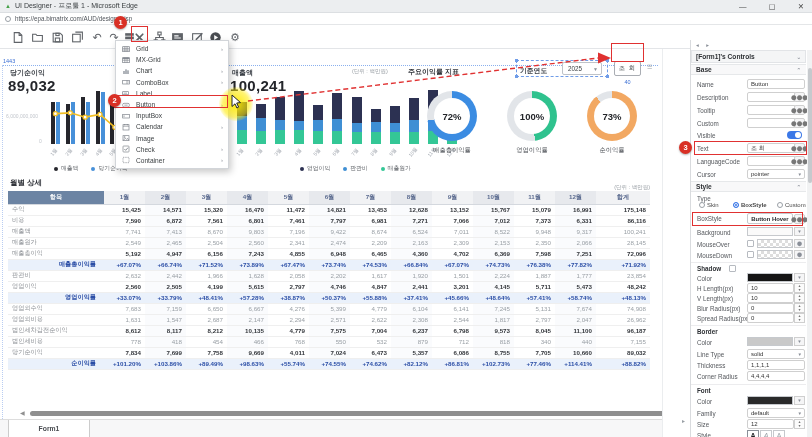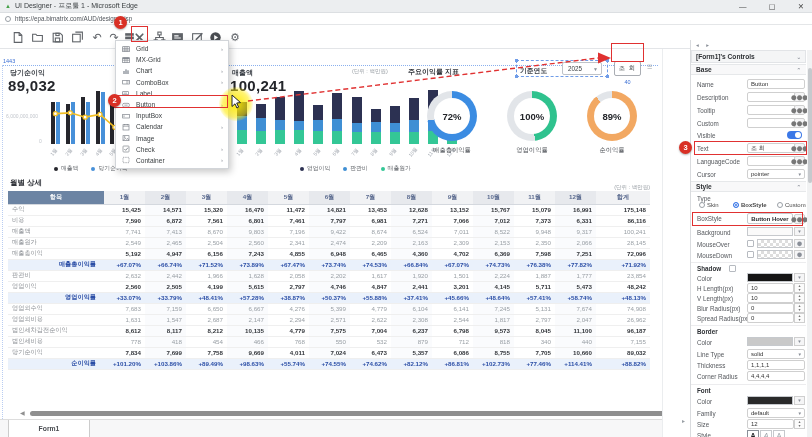--- a/index.html
+++ b/index.html
@@ -392,21 +392,21 @@
     <div id="donuts">
         <div class="donut" style="left: 427px; top: 26px; background: conic-gradient(rgb(59, 140, 226) 72%, rgb(226, 229, 233) 0deg);">
           <span class="pct">72%</span>
         </div>
         <div class="donut-label" style="left: 412px; top: 81px;">매출총이익률</div>
         <div class="donut" style="left: 507px; top: 26px; background: conic-gradient(rgb(47, 194, 142) 48%, rgb(226, 229, 233) 0deg);">
           <span class="pct">100%</span>
         </div>
         <div class="donut-label" style="left: 492px; top: 81px;">영업이익률</div>
         <div class="donut" style="left: 587px; top: 26px; background: conic-gradient(rgb(242, 168, 98) 89%, rgb(226, 229, 233) 0deg);">
-          <span class="pct">89%</span>
+          <span class="pct">73%</span>
         </div>
         <div class="donut-label" style="left: 572px; top: 81px;">순이익률</div>
       </div>
 
     <div class="kpi-title" style="left:520px;top:1px;font-size:6.8px;">기준연도</div>
     <div class="sel-dash" style="left:516px;top:-5px;width:92px;height:17px;">
       <div class="handle" style="left:-2px;top:-2px;"></div>
       <div class="handle" style="right:-2px;top:-2px;"></div>
       <div class="handle" style="left:-2px;bottom:-2px;"></div>
       <div class="handle" style="right:-2px;bottom:-2px;"></div>

